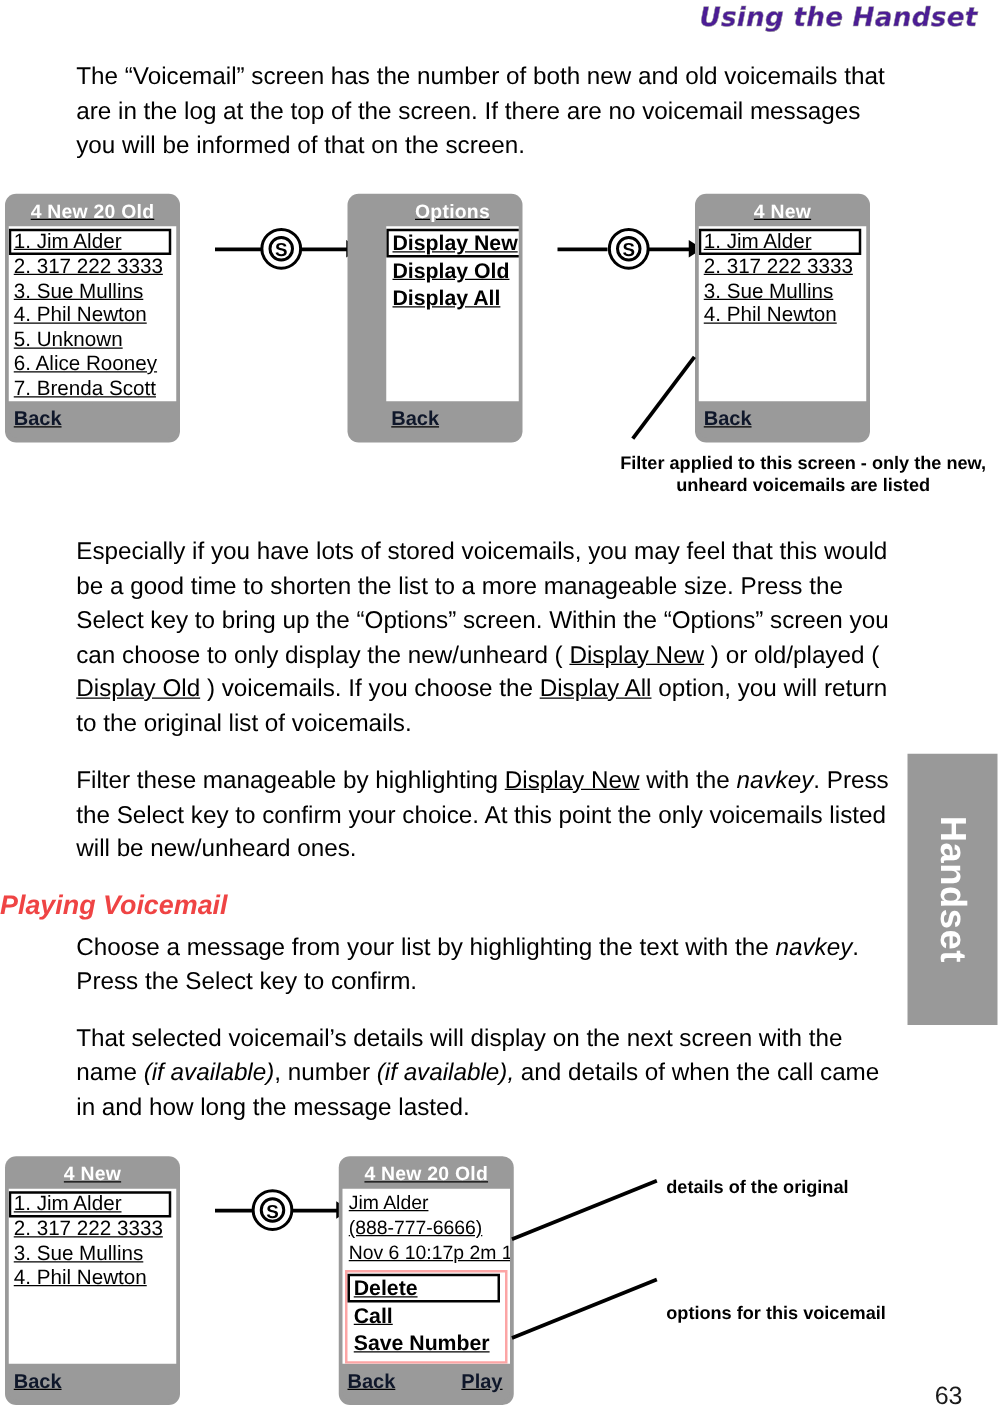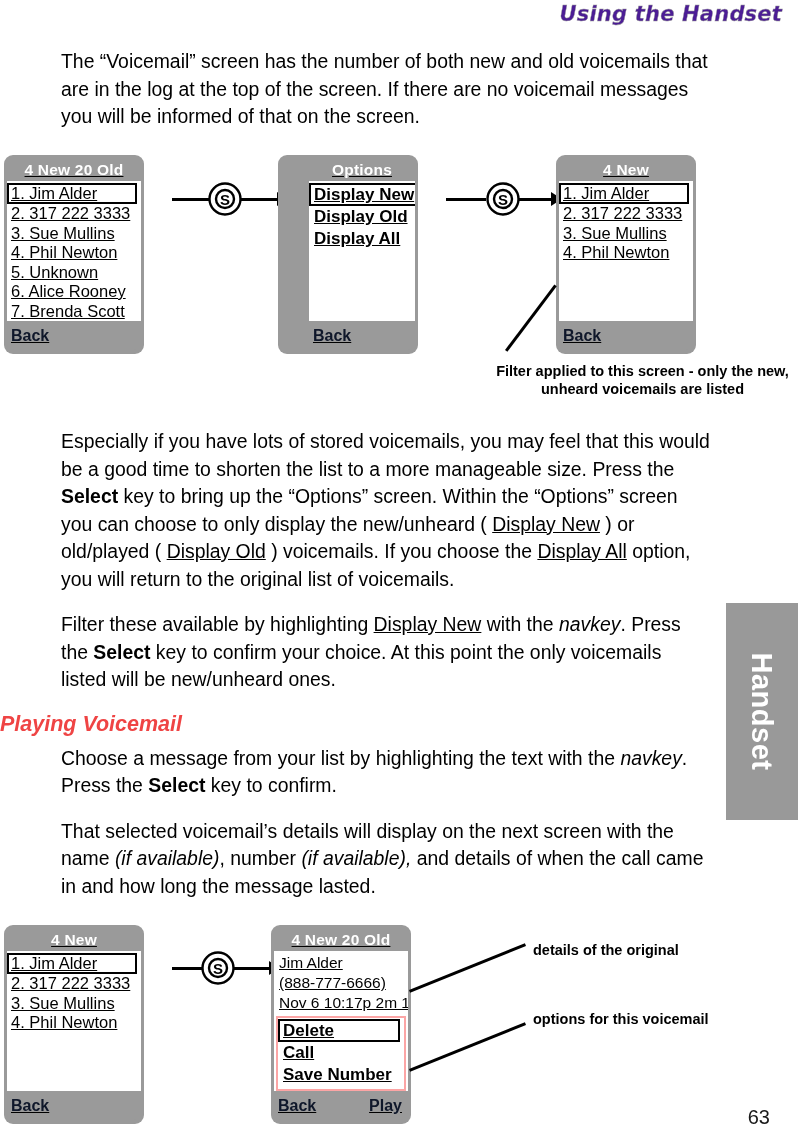--- a/index.html
+++ b/index.html
@@ -72,21 +72,21 @@
     left: 61px;
     top: 0;
     width: 650px;
   }
   p.body {
     font-size: 19.4px;
     line-height: 27.5px;
     margin: 0 0 18px 0;
     color: #000;
   }
-  .b { font-weight: bold; }
+  .b { font-weight: normal; }
   .i { font-style: italic; }
   .u { text-decoration: underline; }
 
   h2.section {
     font-size: 21.5px;
     font-style: italic;
     font-weight: bold;
     margin: 0 0 8px 0;
     margin-left: -61px;
     color: #ef4444;
@@ -314,21 +314,21 @@
   <div class="leader" style="left:505px; top:350px; width:82px; transform:rotate(-53deg);"></div>
   <div class="callout" style="left:495px; top:362px; width:295px;">Filter applied to this screen - only the new, unheard voicemails are listed</div>
 </div>
 
 <div class="content" style="top:428px;">
   <p class="body">
     <span>Especially if you have lots of stored voicemails, you may feel that this would be a good time to shorten the list to a more manageable size. Press the </span><span class="b">Select</span><span> key to bring up the “Options” screen. Within the “Options” screen you can choose to only display the new/unheard ( </span><span class="u">Display New</span><span> ) or old/played ( </span><span class="u">Display Old</span><span> ) voicemails. If you choose the </span><span class="u">Display All</span><span> option, you will return to the original list of voicemails.</span>
   </p>
 
   <p class="body">
-    <span>Filter these available by highlighting </span><span class="u">Display New</span><span> with the </span><span class="i">navkey</span><span>. Press the </span><span class="b">Select</span><span> key to confirm your choice. At this point the only voicemails listed will be new/unheard ones.</span>
+    <span>Filter these manageable by highlighting </span><span class="u">Display New</span><span> with the </span><span class="i">navkey</span><span>. Press the </span><span class="b">Select</span><span> key to confirm your choice. At this point the only voicemails listed will be new/unheard ones.</span>
   </p>
 
   <h2 class="section">Playing Voicemail</h2>
 
   <p class="body">
     <span>Choose a message from your list by highlighting the text with the </span><span class="i">navkey</span><span>. Press the </span><span class="b">Select</span><span> key to confirm.</span>
   </p>
 
   <p class="body">
     <span>That selected voicemail’s details will display on the next screen with the name </span><span class="i">(if available)</span><span>, number </span><span class="i">(if available),</span><span> and details of when the call came in and how long the message lasted.</span>
@@ -379,14 +379,14 @@
     <div class="softkeys">
       <div class="softkey">Back</div>
       <div class="softkey right">Play</div>
     </div>
   </div>
 
   <div class="leader" style="left:409px; top:990px; width:125px; transform:rotate(-22deg);"></div>
   <div class="callout left-align" style="left:533px; top:941px; width:240px;">details of the original</div>
 
   <div class="leader" style="left:409px; top:1069px; width:125px; transform:rotate(-22deg);"></div>
-  <div class="callout left-align" style="left:533px; top:1010px; width:240px;">options for this voicemail</div>
+  <div class="callout left-align" style="left:533px; top:1042px; width:240px;">options for this voicemail</div>
 </div>
 
 </body></html>

